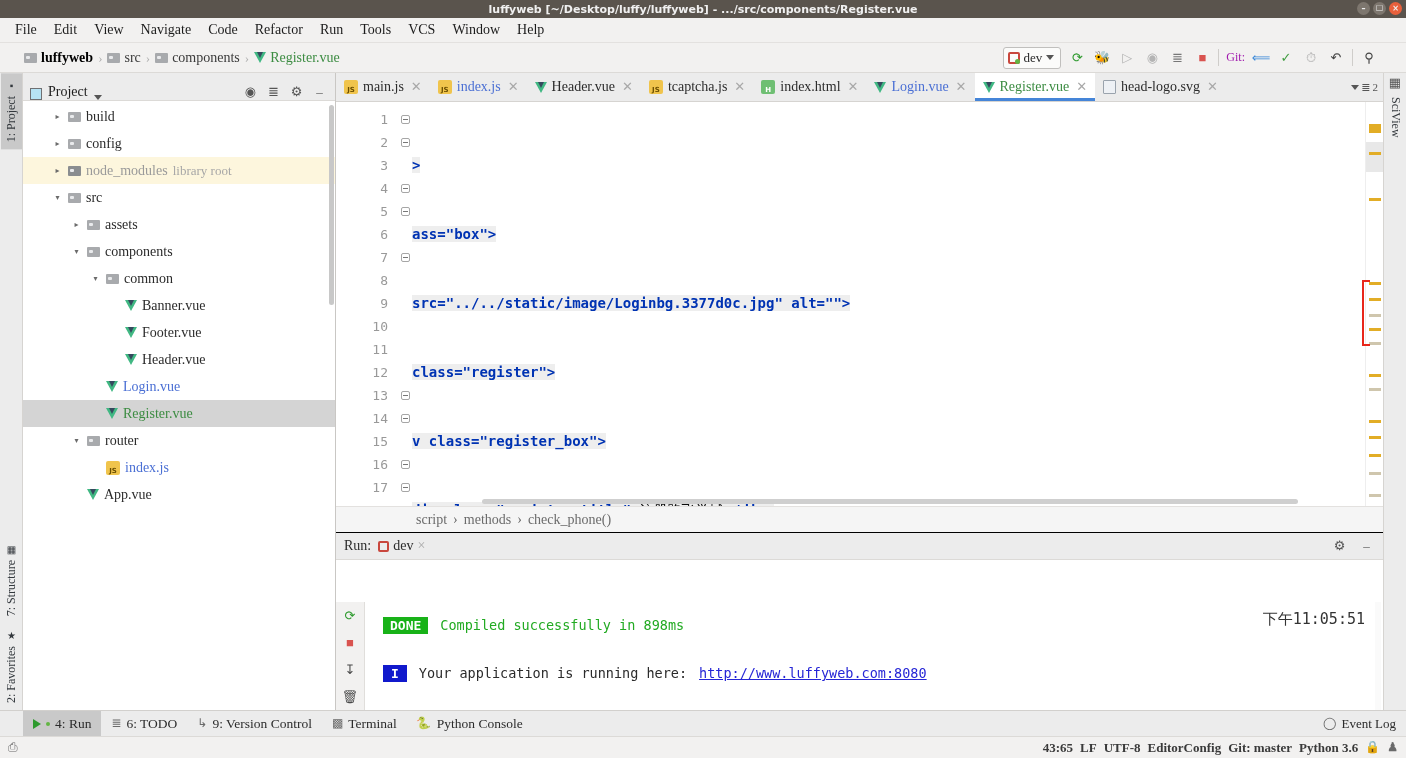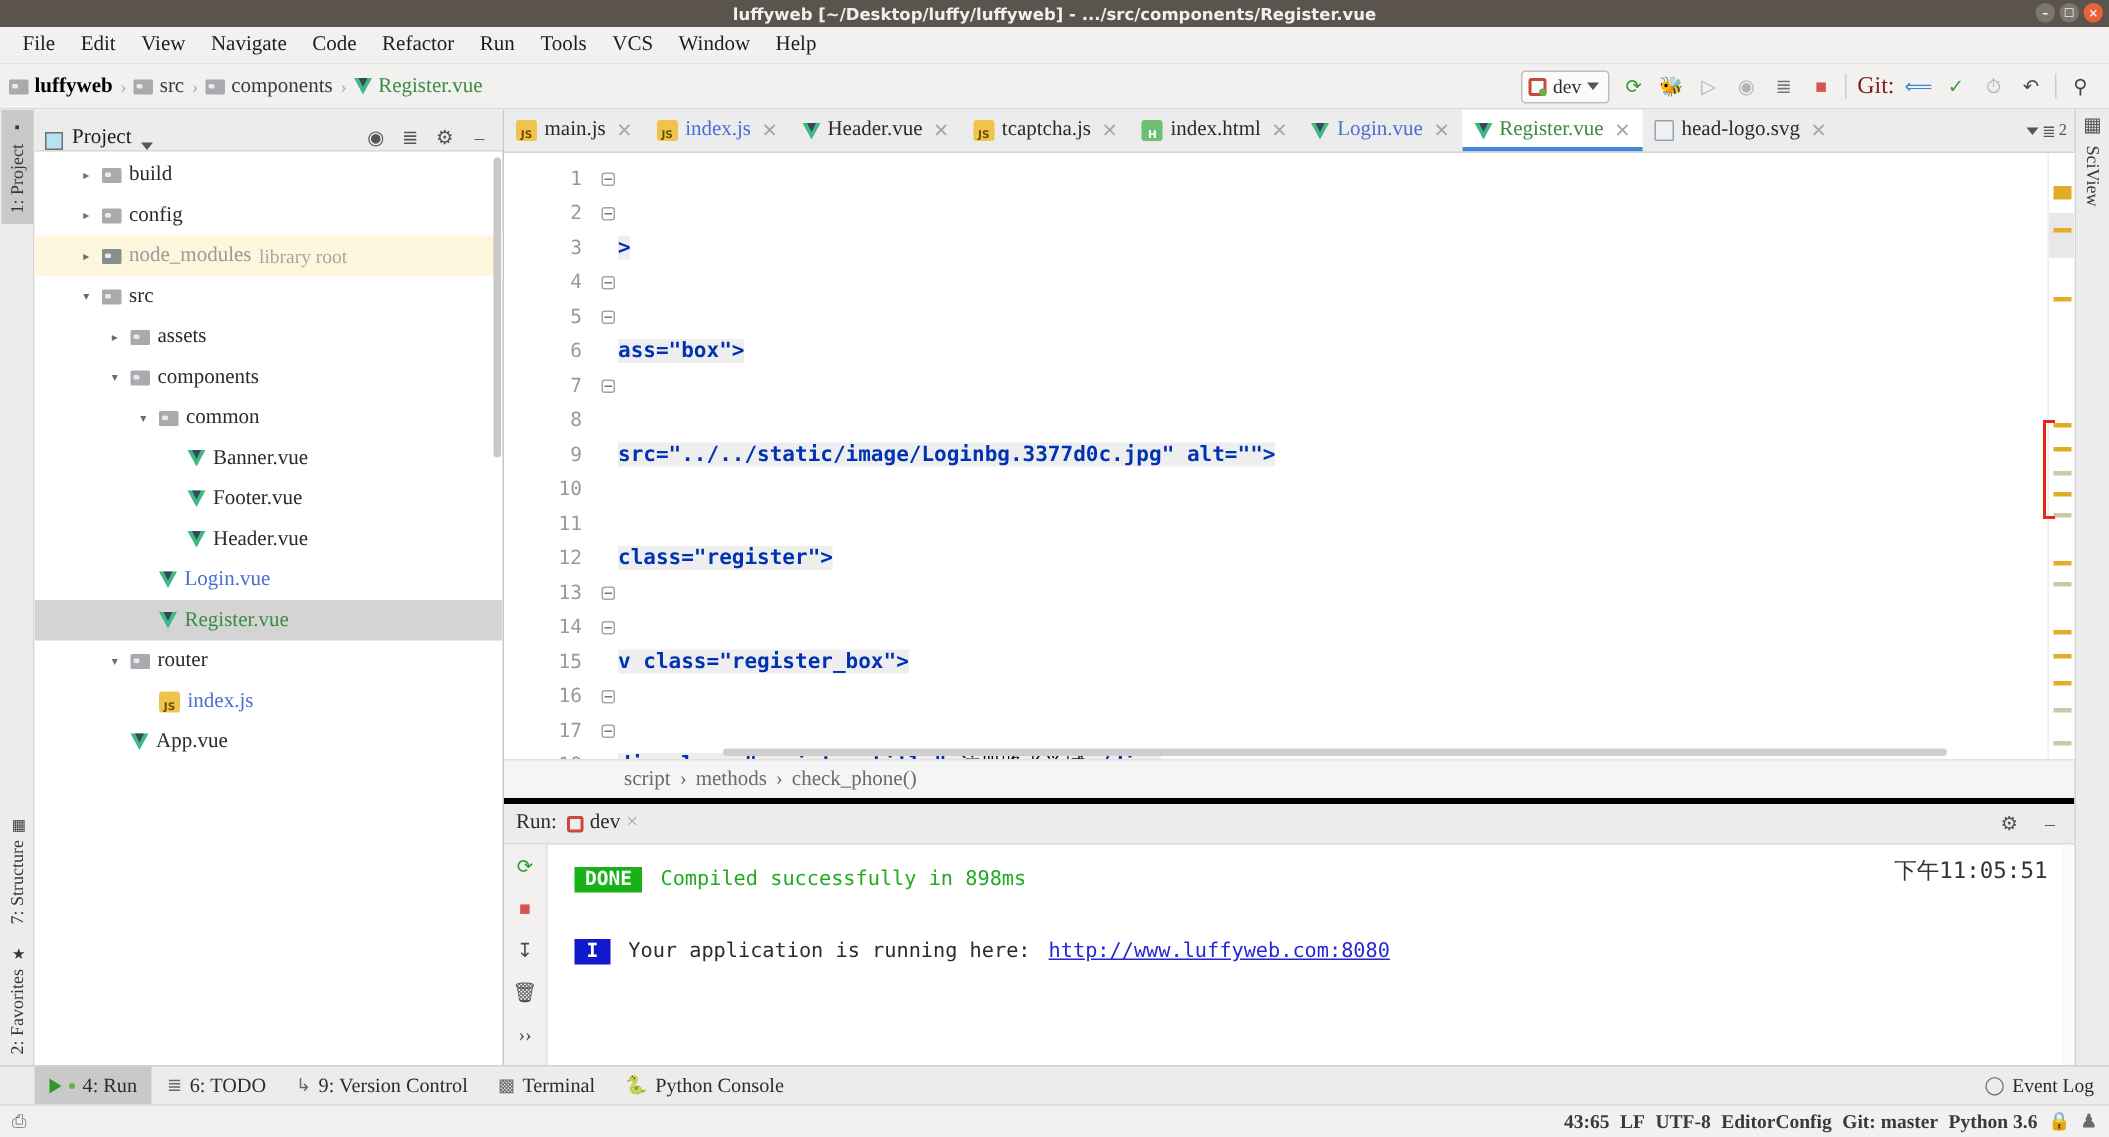--- a/index.html
+++ b/index.html
@@ -28,21 +28,21 @@
           font-family:"DejaVu Sans", sans-serif; }
   .wbtn.close { background:#e8603c; }
 
   
   .menubar { height:25px; background:#f2f1f0; display:flex; align-items:center;
              padding-left:8px; gap:3px; flex:none; border-bottom:1px solid #e3e1df; }
   .menu-item { padding:2px 7px; font-size:14px; color:#1c1c1c; cursor:default; }
 
   
   .toolbar { height:30px; background:#f2f1f0; display:flex; align-items:center;
-             padding:0 6px; flex:none; border-bottom:1px solid #dcdad7; }
+             padding:0 24px; flex:none; border-bottom:1px solid #dcdad7; }
   .crumbs { display:flex; align-items:center; gap:4px; font-size:14px; }
   .crumb { display:flex; align-items:center; gap:4px; color:#3a3a3a; }
   .crumb.bold { font-weight:bold; color:#000; }
   .crumb.vuefile { color:#3c8c42; }
   .crumb-sep { color:#b0b0b0; font-size:13px; margin:0 1px; }
   .ficon { width:13px; height:10px; background:#a8aaad; border-radius:1px; position:relative; display:inline-block; }
   .ficon:before { content:""; position:absolute; left:2px; top:3px; width:4px; height:3px; background:#e9eaec; border-radius:1px; }
   .ficon.dark { background:#8a8d90; }
   .vue-glyph { width:0; height:0; border-left:6px solid transparent; border-right:6px solid transparent;
                border-top:11px solid #41b883; display:inline-block; position:relative; }
@@ -50,21 +50,21 @@
                      border-left:3px solid transparent; border-right:3px solid transparent; border-top:6px solid #35495e; }
   .tb-right { margin-left:auto; display:flex; align-items:center; gap:7px; padding-right:4px; }
   .runcfg { display:flex; align-items:center; gap:4px; border:1px solid #c0bfbd; border-radius:3px;
             background:#fbfbfa; padding:2px 6px 2px 4px; height:22px; font-size:13px; }
   .runcfg .sq { width:12px; height:12px; border:2px solid #c9473d; border-radius:2px; position:relative; }
   .runcfg .sq:after { content:""; position:absolute; right:-2px; bottom:-2px; width:5px; height:5px;
                       background:#62b543; border-radius:50%; }
   .caret-d { width:0;height:0;border-left:4px solid transparent;border-right:4px solid transparent;border-top:5px solid #555; }
   .tbicon { width:18px; height:18px; display:flex; align-items:center; justify-content:center; font-size:13px; }
   .tbsep { width:1px; height:17px; background:#cfcdca; }
-  .git-lbl { font-size:16px; color:#7f1d1d; }
+  .git-lbl { font-size:12px; color:#a21caf; }
 
   
   .main { flex:1; display:flex; min-height:0; }
   .leftbar, .rightbar { width:23px; background:#ececec; border-right:1px solid #d6d4d1;
                         display:flex; flex-direction:column; align-items:center; flex:none; }
   .rightbar { border-right:none; border-left:1px solid #d6d4d1; }
   .vtab { writing-mode:vertical-rl; transform:rotate(180deg); font-size:12px; color:#33383d;
           padding:7px 3px; display:flex; align-items:center; gap:5px; white-space:nowrap; }
   .vtab.active { background:#c9c9c9; }
   .mini-ico { font-size:10px; transform:rotate(180deg); }
@@ -139,21 +139,21 @@
   .mk.box { height:9px; background:#e2ad26; }
   .stripe .thumb { position:absolute; left:0; right:0; background:#e8e8e8; }
   .stripe .errbracket { position:absolute; left:-4px; width:8px; border:2px solid #e8261a;
                         border-right:none; }
 
   .brcrumb-bar { height:26px; background:#f5f5f5; border-top:1px solid #e3e1df; display:flex;
                  align-items:center; padding-left:80px; gap:6px; font-size:14px; color:#6b6b6b; flex:none; }
 
   
   .runwin { height:178px; background:#fff; display:flex; flex-direction:column; flex:none;
-            border-top:4px solid #000000; }
+            border-top:1px solid #000000;gap:42px; }
   .run-head { height:27px; background:#ececec; display:flex; align-items:center; padding:0 8px;
               gap:7px; border-bottom:1px solid #dcdad7; flex:none; }
   .run-head .lbl { font-size:14px; }
   .run-tab { display:flex; align-items:center; gap:4px; font-size:14px; }
   .run-head .sp { margin-left:auto; display:flex; align-items:center; gap:10px; }
   .run-body { flex:1; display:flex; min-height:0; }
   .run-side { width:29px; background:#f2f1f0; border-right:1px solid #e0dedb; flex:none;
               display:flex; flex-direction:column; align-items:center; padding-top:6px; gap:11px; }
   .rsico { width:17px; height:17px; display:flex; align-items:center; justify-content:center; font-size:13px; color:#4a4a4a; }
   .run-console { flex:1; padding:10px 0 0 18px; font-family:"DejaVu Sans Mono", monospace;

